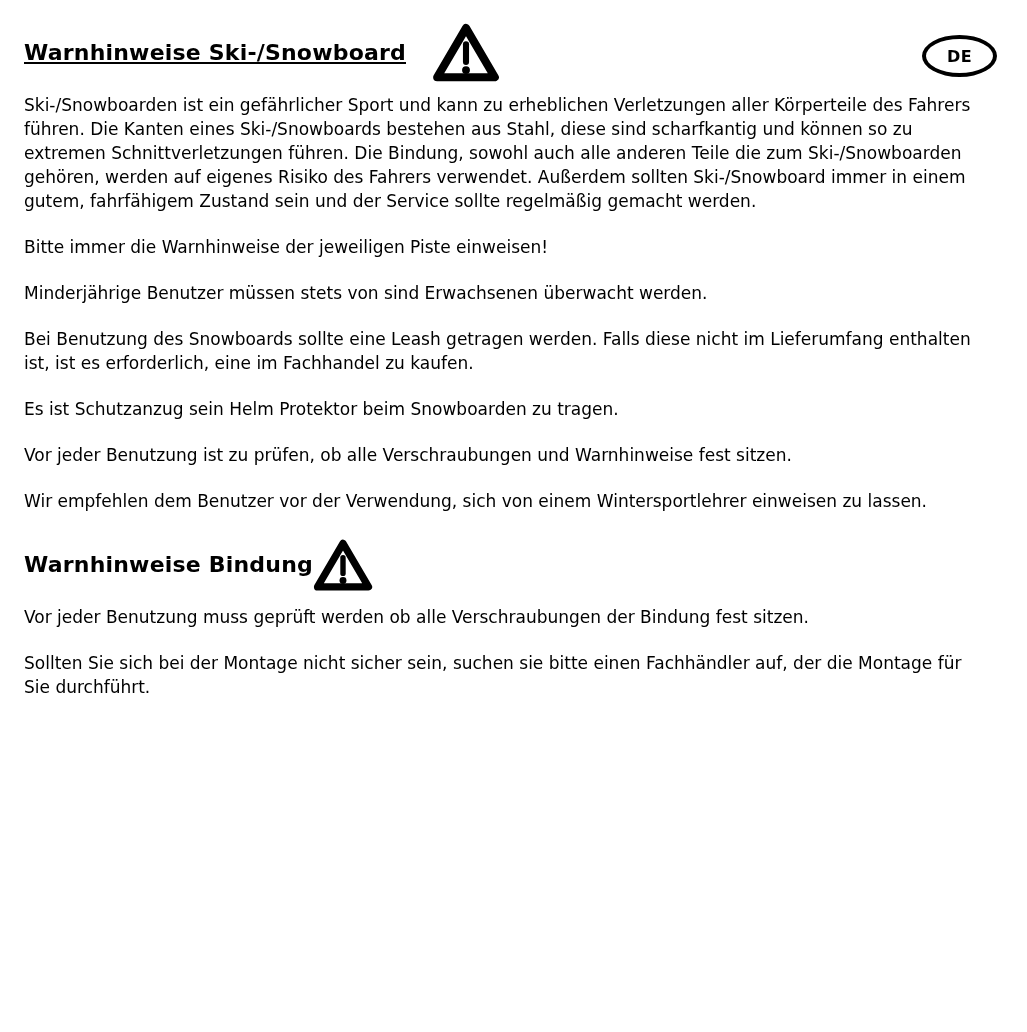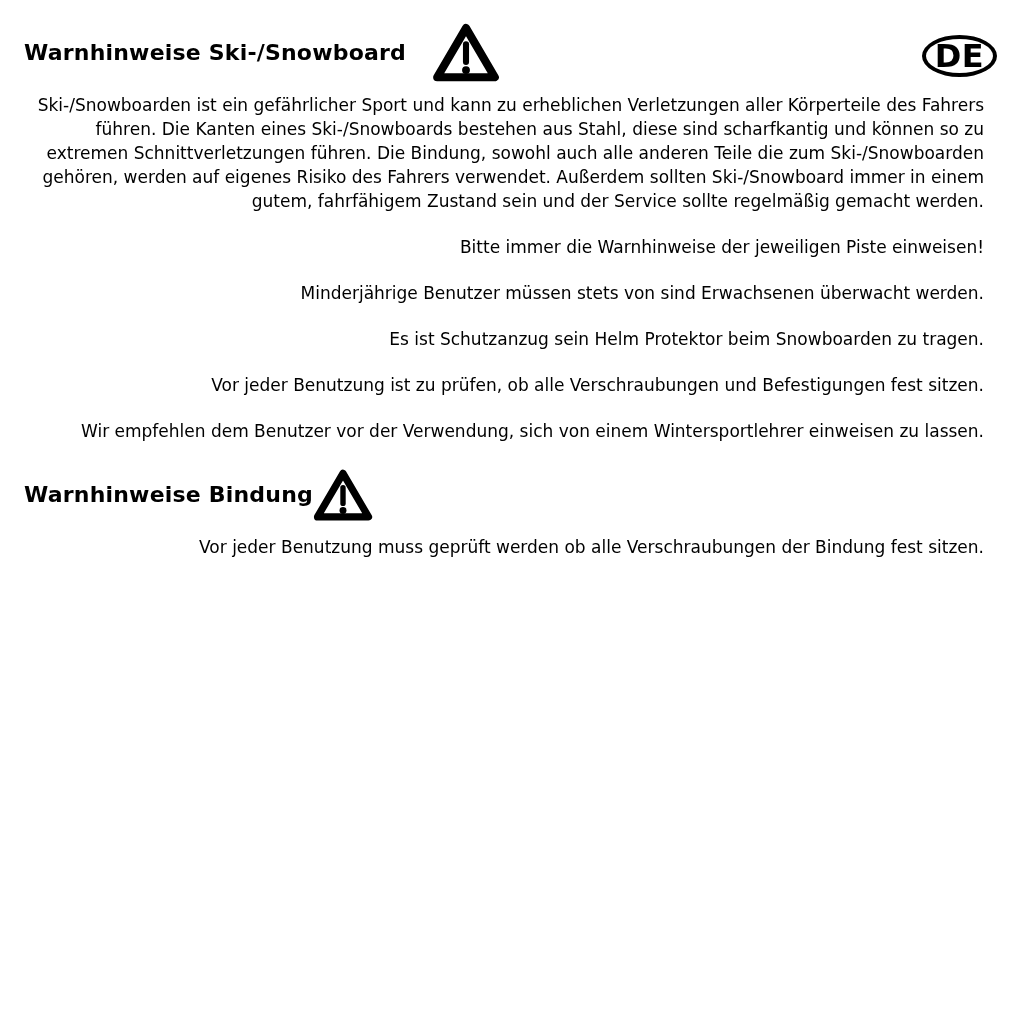--- a/index.html
+++ b/index.html
@@ -21,20 +21,21 @@
     height: 1032px;
     padding: 22px 30px 0 24px;
   }
   .heading-row {
     display: flex;
     align-items: center;
   }
   .heading-row--first {
     gap: 26px;
     margin-bottom: 10px;
+    text-decoration: underline;
   }
   .heading-row--second {
     margin: 0 0 10px 0;
   }
   h1, h2 {
     margin: 0;
     font-size: 22px;
     line-height: 26px;
     font-weight: 700;
     letter-spacing: 0.2px;
@@ -51,30 +52,29 @@
     top: 35px;
     right: 30px;
     box-sizing: border-box;
     width: 75px;
     height: 42px;
     border: 4.5px solid #000;
     border-radius: 50%;
     display: flex;
     align-items: center;
     justify-content: center;
-    font-size: 32px;
+    font-size: 16px;
     font-weight: 700;
     letter-spacing: 0.5px;
   }
   .body-text p {
     margin: 0 0 22px 0;
     max-width: 960px;
     font-size: 17px;
     line-height: 24px;
-    text-align: right;
   }
 </style>
 </head>
 <body>
 
 <div class="page">
 
   <span class="lang-badge">DE</span>
 
   <header class="heading-row heading-row--first">
@@ -85,33 +85,35 @@
         <path d="M50 33 L50 59" stroke="#000" stroke-width="9" stroke-linecap="round" fill="none"></path>
         <circle cx="50" cy="71" r="5.8" fill="#000"></circle>
       </svg>
     </span>
   </header>
 
   <div class="body-text">
     <p>Ski-/Snowboarden ist ein gefährlicher Sport und kann zu erheblichen Verletzungen aller Körperteile des Fahrers führen. Die Kanten eines Ski-/Snowboards bestehen aus Stahl, diese sind scharfkantig und können so zu extremen Schnittverletzungen führen. Die Bindung, sowohl auch alle anderen Teile die zum Ski-/Snowboarden gehören, werden auf eigenes Risiko des Fahrers verwendet. Außerdem sollten Ski-/Snowboard immer in einem gutem, fahrfähigem Zustand sein und der Service sollte regelmäßig gemacht werden.</p>
     <p>Bitte immer die Warnhinweise der jeweiligen Piste einweisen!</p>
     <p>Minderjährige Benutzer müssen stets von sind Erwachsenen überwacht werden.</p>
+    <p>Bei Benutzung des Snowboards sollte eine Leash getragen werden. Falls diese nicht im Lieferumfang enthalten ist, ist es erforderlich, eine im Fachhandel zu kaufen.</p>
     <p>Es ist Schutzanzug sein Helm Protektor beim Snowboarden zu tragen.</p>
-    <p>Vor jeder Benutzung ist zu prüfen, ob alle Verschraubungen und Befestigungen fest sitzen.</p>
+    <p>Vor jeder Benutzung ist zu prüfen, ob alle Verschraubungen und Warnhinweise fest sitzen.</p>
     <p>Wir empfehlen dem Benutzer vor der Verwendung, sich von einem Wintersportlehrer einweisen zu lassen.</p>
   </div>
 
   <header class="heading-row heading-row--second">
     <h2>Warnhinweise Bindung</h2>
     <span class="warn-icon warn-icon--sm">
       <svg viewBox="0 0 100 90" aria-hidden="true">
         <path d="M50 9 L92.5 81.5 L7.5 81.5 Z" fill="none" stroke="#000" stroke-width="12" stroke-linejoin="round"></path>
         <path d="M50 33 L50 59" stroke="#000" stroke-width="9" stroke-linecap="round" fill="none"></path>
         <circle cx="50" cy="71" r="5.8" fill="#000"></circle>
       </svg>
     </span>
   </header>
 
   <div class="body-text">
     <p>Vor jeder Benutzung muss geprüft werden ob alle Verschraubungen der Bindung fest sitzen.</p>
+    <p>Sollten Sie sich bei der Montage nicht sicher sein, suchen sie bitte einen Fachhändler auf, der die Montage für Sie durchführt.</p>
   </div>
 
 </div>
 
 </body></html>

